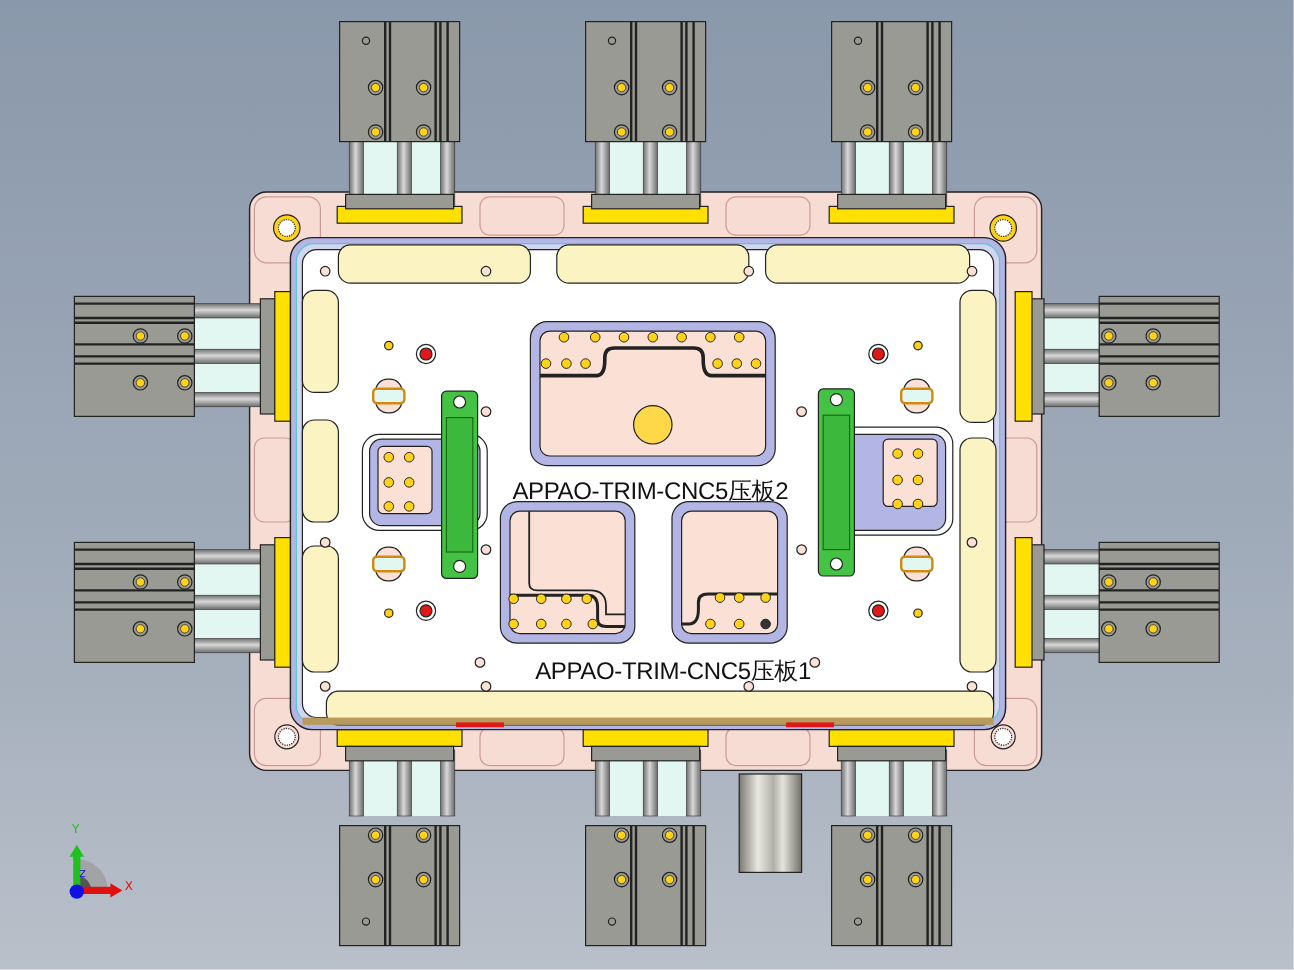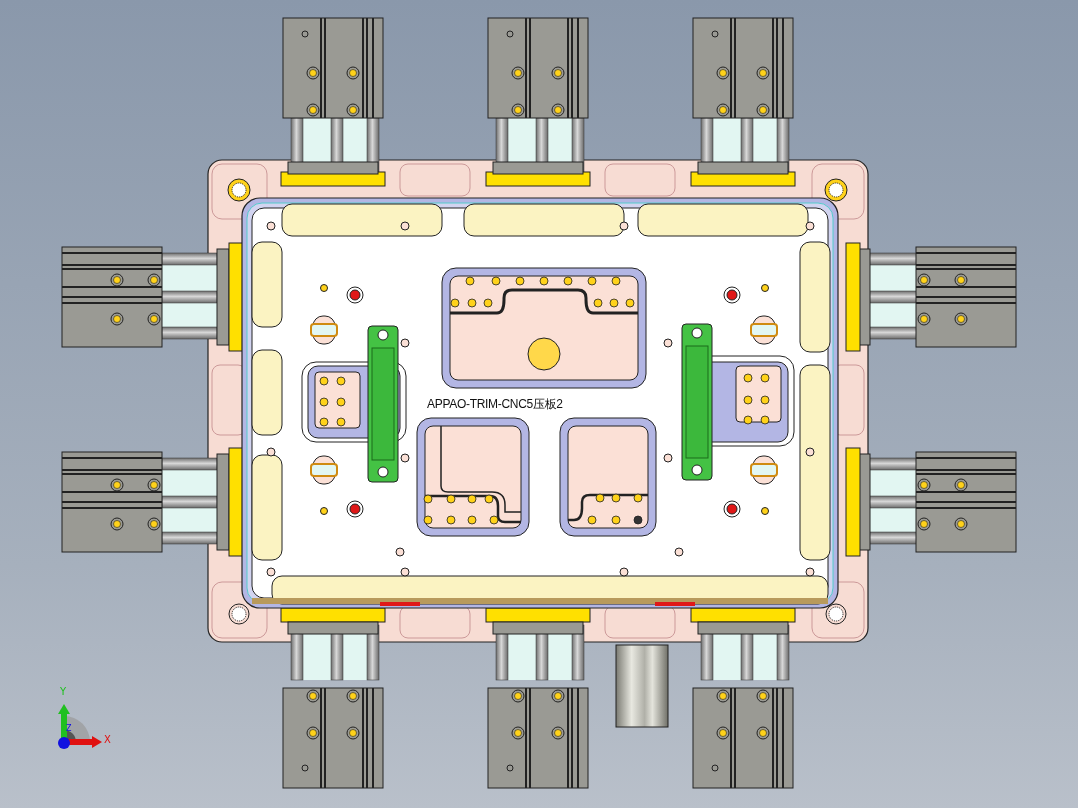--- a/index.html
+++ b/index.html
@@ -1,19 +1,19 @@
 <!DOCTYPE html>
 <html><head>
 <meta charset="utf-8">
 <style>
   html,body{margin:0;padding:0;}
   body{width:1078px;height:808px;overflow:hidden;font-family:"Liberation Sans",sans-serif;
        background:linear-gradient(180deg,#8a98ab 0%,#a6b0bd 70%,#b9c0ca 100%);position:relative;}
   #viewport{position:absolute;left:0;top:0;width:1078px;height:808px;}
-  .lbl{position:absolute;font-size:12px;color:#111;white-space:nowrap;letter-spacing:-0.3px;
+  .lbl{position:absolute;font-size:20px;color:#111;white-space:nowrap;letter-spacing:-0.3px;
        text-shadow:0 0 1px #fff;}
   .triad-txt{position:absolute;font-size:10px;font-family:"DejaVu Sans",sans-serif;}
 </style>
 </head>
 <body>
 
 <div id="viewport">
 <svg id="scene" width="1078" height="808" viewBox="0 0 1078 808" xmlns="http://www.w3.org/2000/svg">
   <defs>
     <linearGradient id="rod" x1="0" x2="1" y1="0" y2="0">
@@ -427,20 +427,21 @@
         <circle cx="668" cy="343" r="4" fill="#fbe0d6" stroke="#222"></circle>
         <circle cx="668" cy="458" r="4" fill="#fbe0d6" stroke="#222"></circle>
         <circle cx="271" cy="452" r="4" fill="#fbe0d6" stroke="#222"></circle>
         <circle cx="810" cy="452" r="4" fill="#fbe0d6" stroke="#222"></circle>
         <circle cx="400" cy="552" r="4" fill="#fbe0d6" stroke="#222"></circle>
         <circle cx="679" cy="552" r="4" fill="#fbe0d6" stroke="#222"></circle>
       </g>
 </svg>
 
 <div class="lbl" style="left:427px;top:396px;">APPAO-TRIM-CNC5压板2</div>
+<div class="lbl" style="left:446px;top:546px;">APPAO-TRIM-CNC5压板1</div>
 
 
 <div style="position:absolute;left:52px;top:690px;width:60px;height:60px;">
   <svg width="60" height="60">
     <path d="M12 52 L12 26 A26 26 0 0 1 38 52 Z" fill="#9a9a9a" opacity="0.7"></path>
     <path d="M12 52 L12 40 A12 12 0 0 1 24 52 Z" fill="#555"></path>
     <rect x="9" y="22" width="6" height="28" fill="#20c020"></rect>
         <polygon points="6,24 18,24 12,14" fill="#20c020"></polygon>
     <rect x="12" y="49" width="30" height="6" fill="#e01010"></rect>
         <polygon points="40,46 40,58 50,52" fill="#e01010"></polygon>

